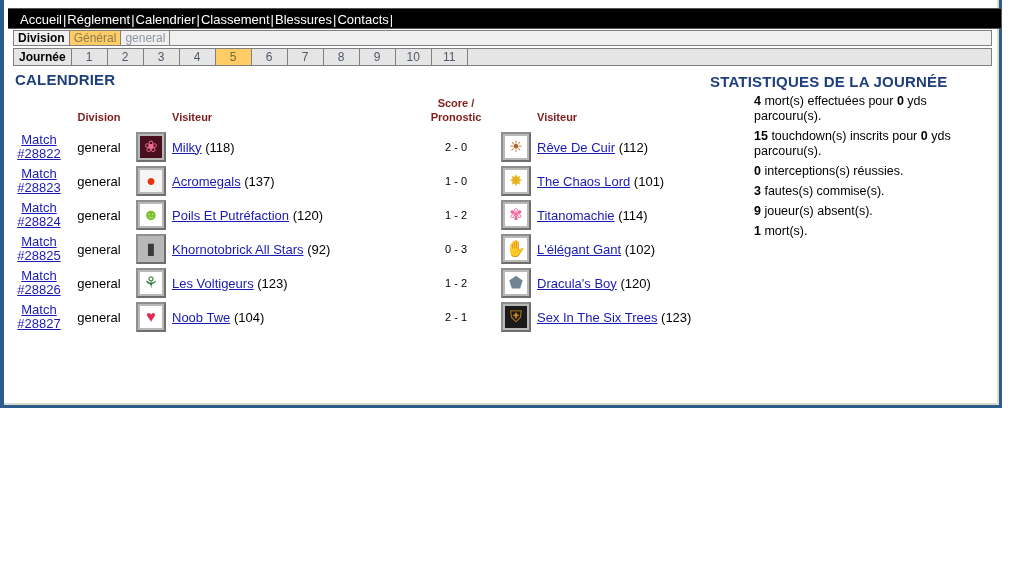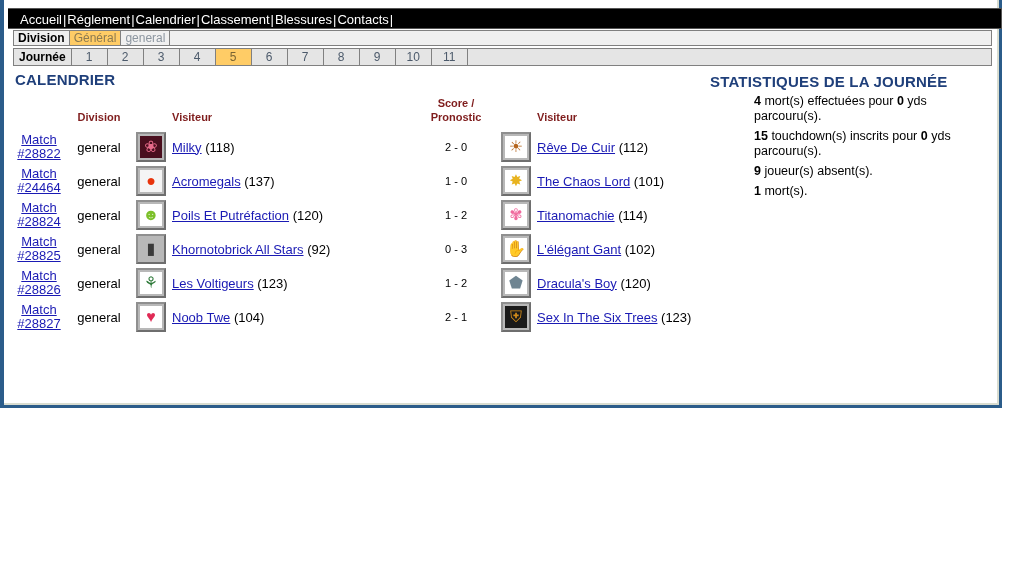--- a/index.html
+++ b/index.html
@@ -221,21 +221,21 @@
         <tr>
           <td class="col-match"><a href="#" class="lnk matchlink"><div>Match</div><div>#28822</div></a></td>
           <td class="col-div">general</td>
           <td class="col-hlogo"><span class="logo"><span class="inner" style="background: rgb(74, 15, 30); color: rgb(232, 107, 138);">❀</span></span></td>
           <td class="col-hname"><a href="#" class="lnk">Milky</a><span class="pts"> (118)</span></td>
           <td class="col-score score">2 - 0</td>
           <td class="col-vlogo"><span class="logo"><span class="inner" style="background: rgb(255, 255, 255); color: rgb(181, 101, 29);">☀</span></span></td>
           <td class="col-vname"><a href="#" class="lnk">Rêve De Cuir</a><span class="pts"> (112)</span></td>
         </tr>
         <tr>
-          <td class="col-match"><a href="#" class="lnk matchlink"><div>Match</div><div>#24464</div></a></td>
+          <td class="col-match"><a href="#" class="lnk matchlink"><div>Match</div><div>#28823</div></a></td>
           <td class="col-div">general</td>
           <td class="col-hlogo"><span class="logo"><span class="inner" style="background: rgb(245, 245, 245); color: rgb(232, 52, 12);">●</span></span></td>
           <td class="col-hname"><a href="#" class="lnk">Acromegals</a><span class="pts"> (137)</span></td>
           <td class="col-score score">1 - 0</td>
           <td class="col-vlogo"><span class="logo"><span class="inner" style="background: rgb(255, 255, 255); color: rgb(232, 179, 31);">✸</span></span></td>
           <td class="col-vname"><a href="#" class="lnk">The Chaos Lord</a><span class="pts"> (101)</span></td>
         </tr>
         <tr>
           <td class="col-match"><a href="#" class="lnk matchlink"><div>Match</div><div>#28824</div></a></td>
           <td class="col-div">general</td>
@@ -272,17 +272,19 @@
           <td class="col-vlogo"><span class="logo"><span class="inner" style="background: rgb(26, 26, 26); color: rgb(208, 138, 26);">⛨</span></span></td>
           <td class="col-vname"><a href="#" class="lnk">Sex In The Six Trees</a><span class="pts"> (123)</span></td>
         </tr>
       </tbody>
   </table>
 
   <div class="section-title" id="stat-title">STATISTIQUES DE LA JOURNÉE</div>
   <div id="stats">
       <p><b>4</b><span> mort(s) effectuées pour </span><b>0</b><span> yds parcouru(s).</span></p>
       <p><b>15</b><span> touchdown(s) inscrits pour </span><b>0</b><span> yds parcouru(s).</span></p>
+      <p><b>0</b><span> interceptions(s) réussies.</span></p>
+      <p><b>3</b><span> fautes(s) commise(s).</span></p>
       <p><b>9</b><span> joueur(s) absent(s).</span></p>
       <p><b>1</b><span> mort(s).</span></p>
     </div>
 
 </div>
 
 </body></html>

